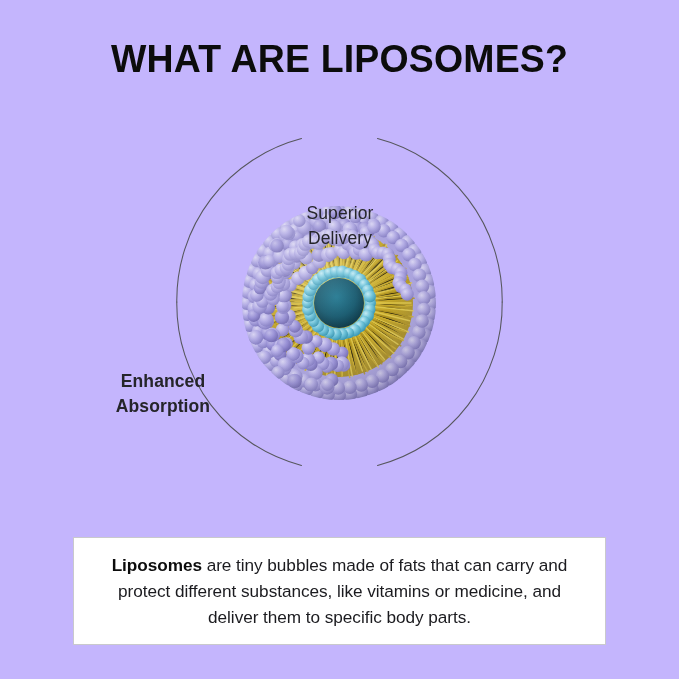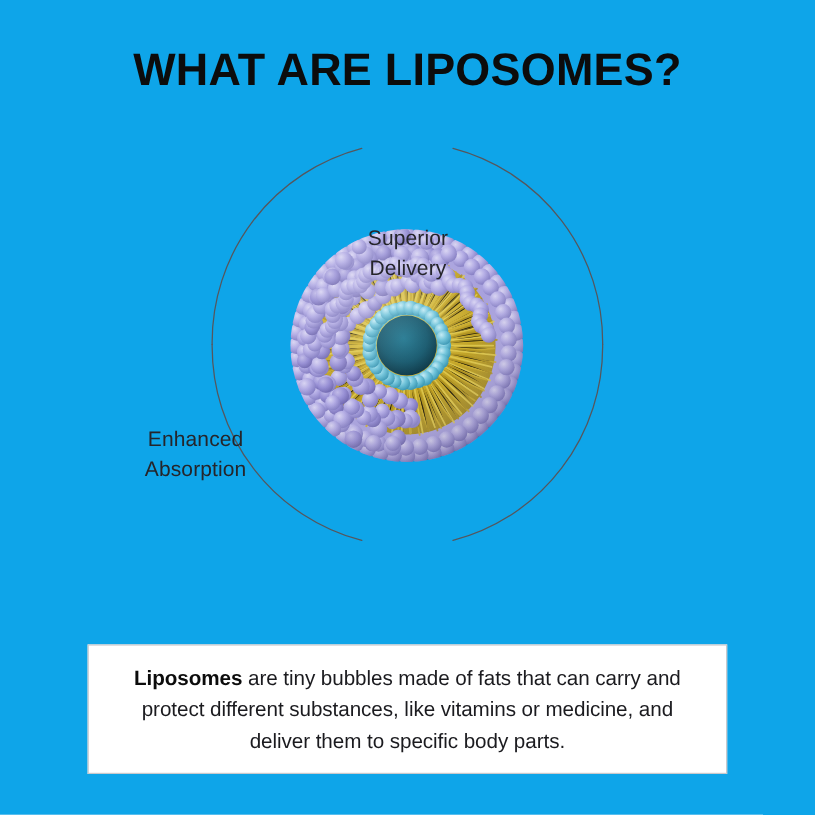--- a/index.html
+++ b/index.html
@@ -12,21 +12,21 @@
     height: 679px;
     background: #f7f7f8;
     font-family: "Liberation Sans", sans-serif;
     overflow: hidden;
   }
 
   #infographic {
     position: relative;
     width: 679px;
     height: 679px;
-    background: #0ea5e9;
+    background: #c4b5fd;
   }
 
   
   .title {
     position: absolute;
     top: 36px;
     left: 0;
     width: 679px;
     text-align: center;
     font-family: "Liberation Sans", sans-serif;
@@ -35,21 +35,21 @@
     letter-spacing: 0.2px;
     color: #0c0c0c;
     line-height: 46px;
     transform: scaleX(0.985);
   }
 
   
   .diagram {
     position: absolute;
     left: 0;
-    top: 76px;
+    top: 91px;
     width: 679px;
     height: 432px;
   }
   .arc-svg {
     position: absolute;
     left: 0;
     top: 0;
     width: 679px;
     height: 432px;
   }
@@ -60,21 +60,21 @@
     font-family: "Liberation Sans", sans-serif;
     font-weight: 400;
     font-size: 17.5px;
     line-height: 25px;
     color: #25252a;
     text-align: center;
     white-space: pre-line;
     letter-spacing: 0.1px;
   }
   .label-top    { left: 240px; top: 110px;  width: 200px; }
-  .label-left   { left: 78px;  top: 278px;  width: 170px; }
+  .label-left   { left: 78px;  top: 278px;  width: 170px; font-weight: bold; }
   .label-right  { left: 435px; top: 278px;  width: 170px; }
   .label-bottom { left: 232px; top: 466px;  width: 215px; }
 
   
   .liposome-wrap {
     position: absolute;
     left: 239px;
     top: 112px;
     width: 200px;
     height: 200px;

